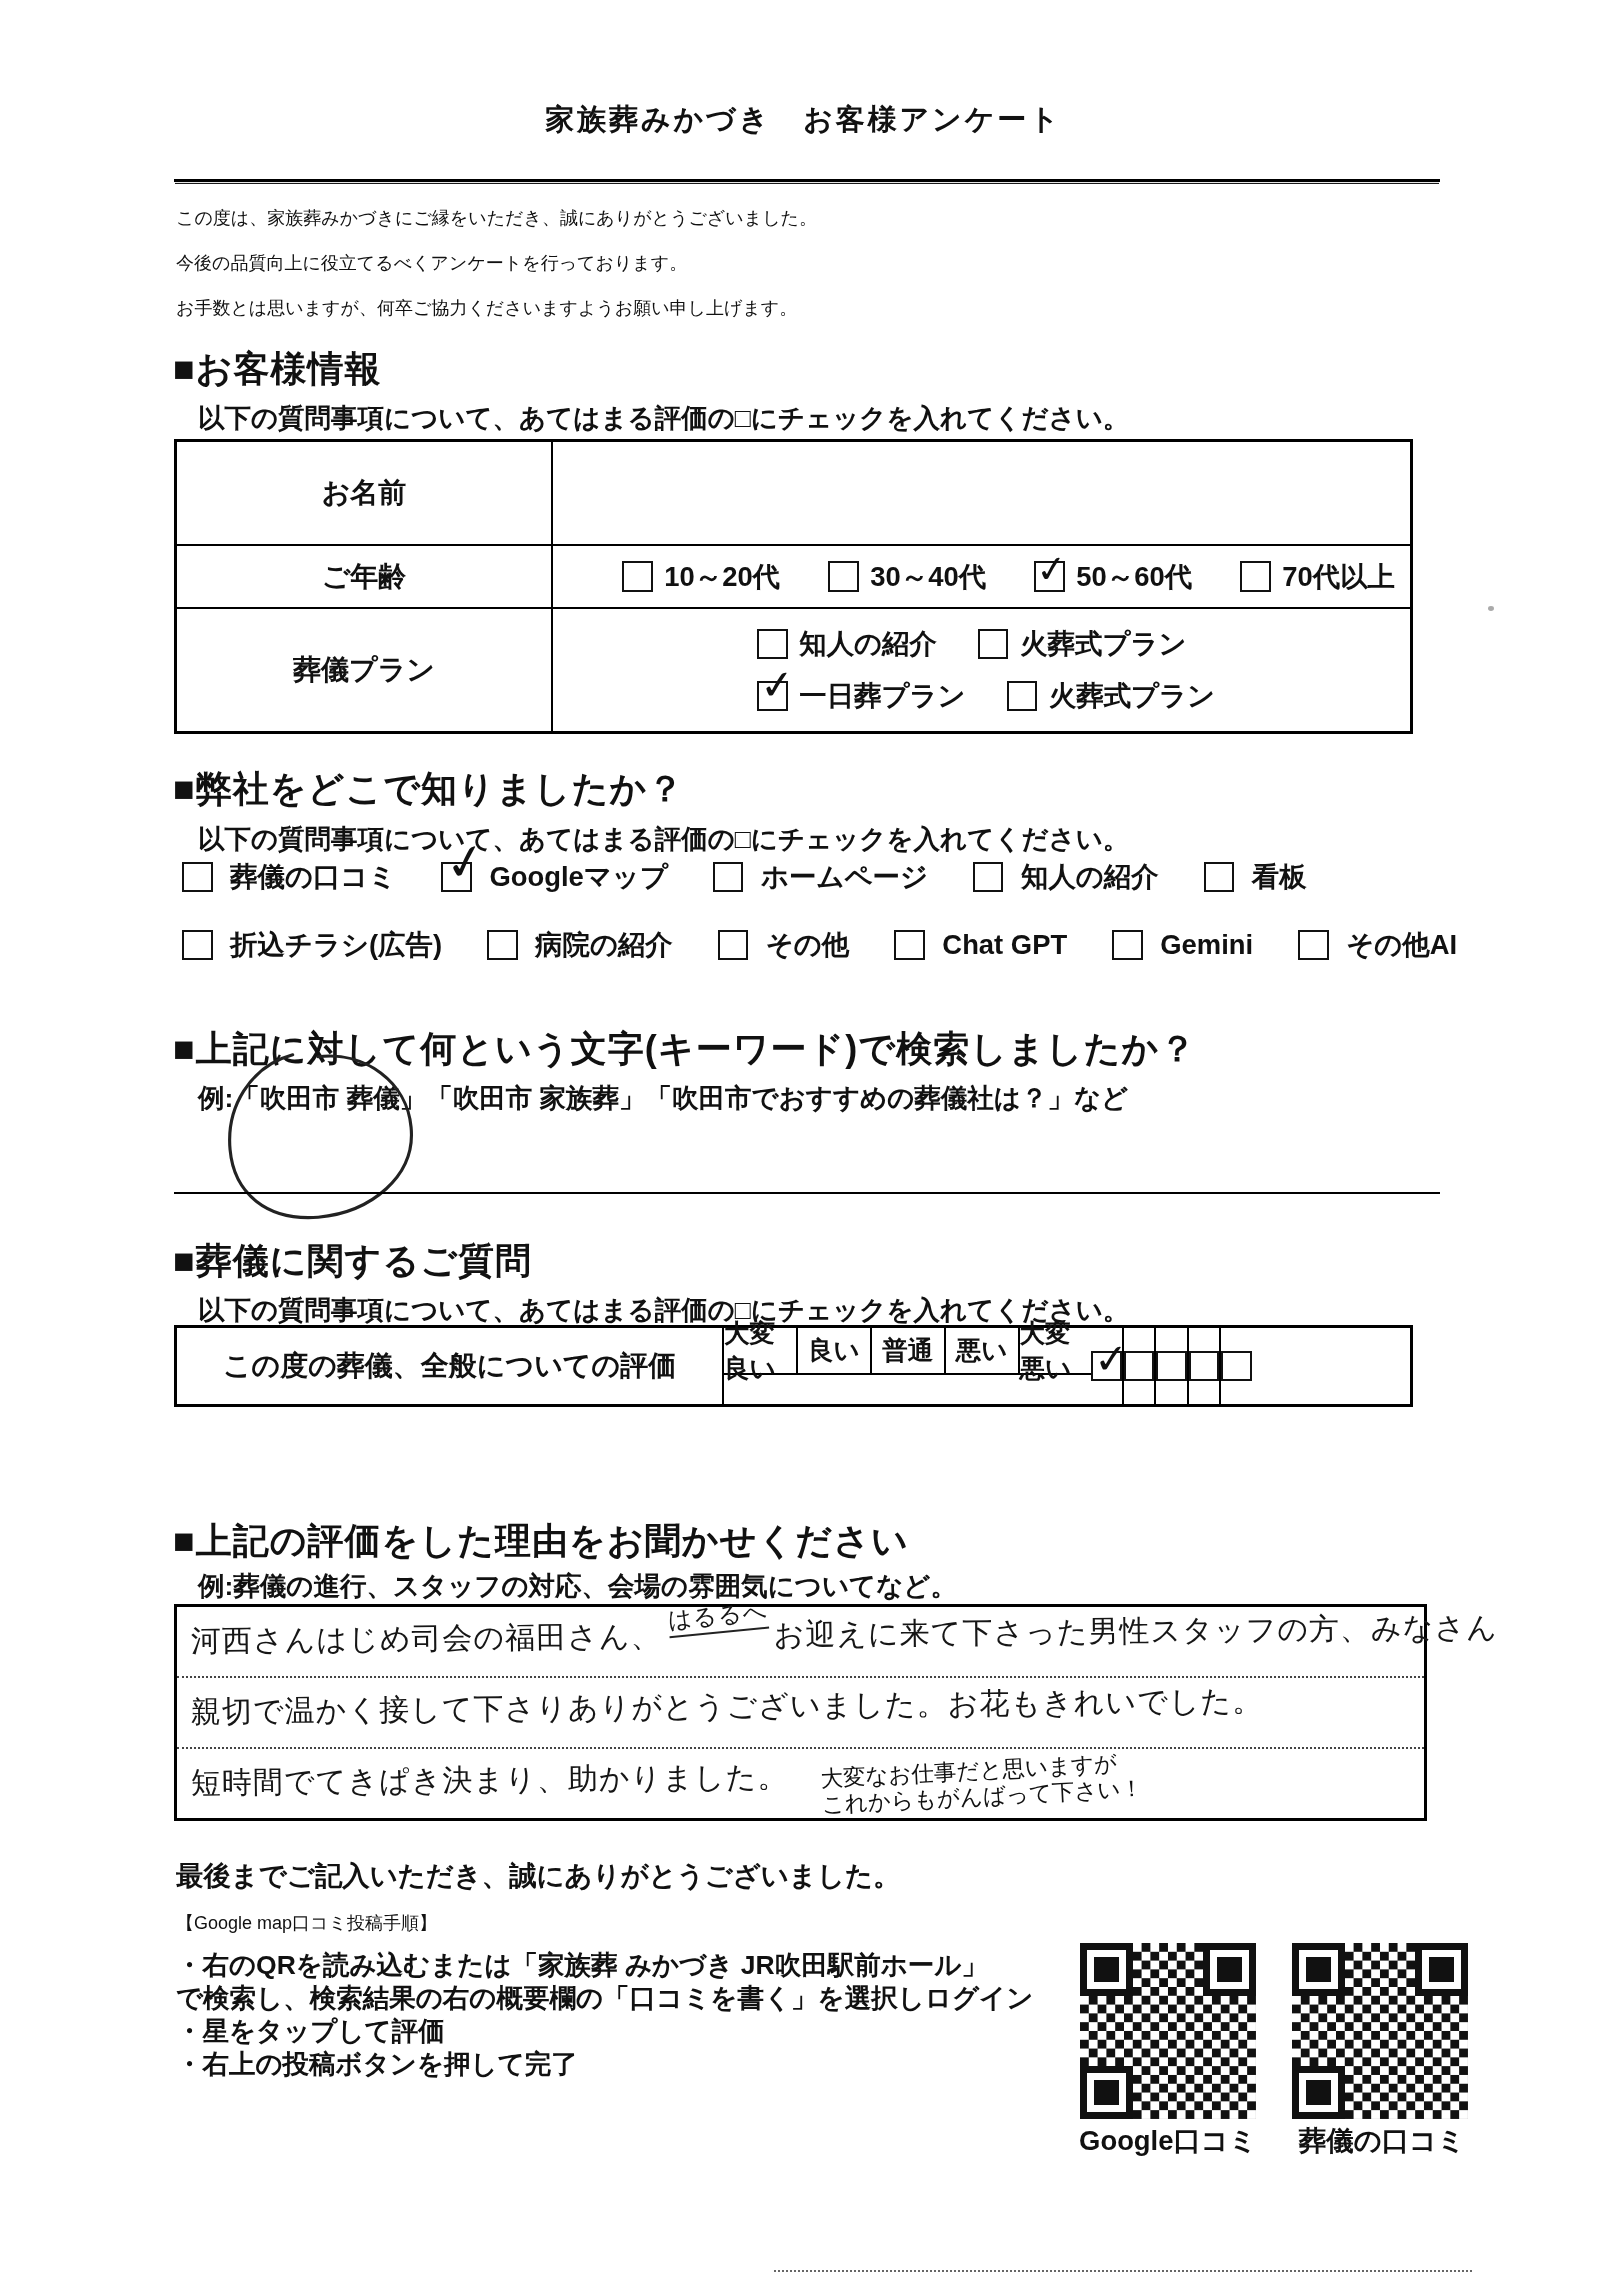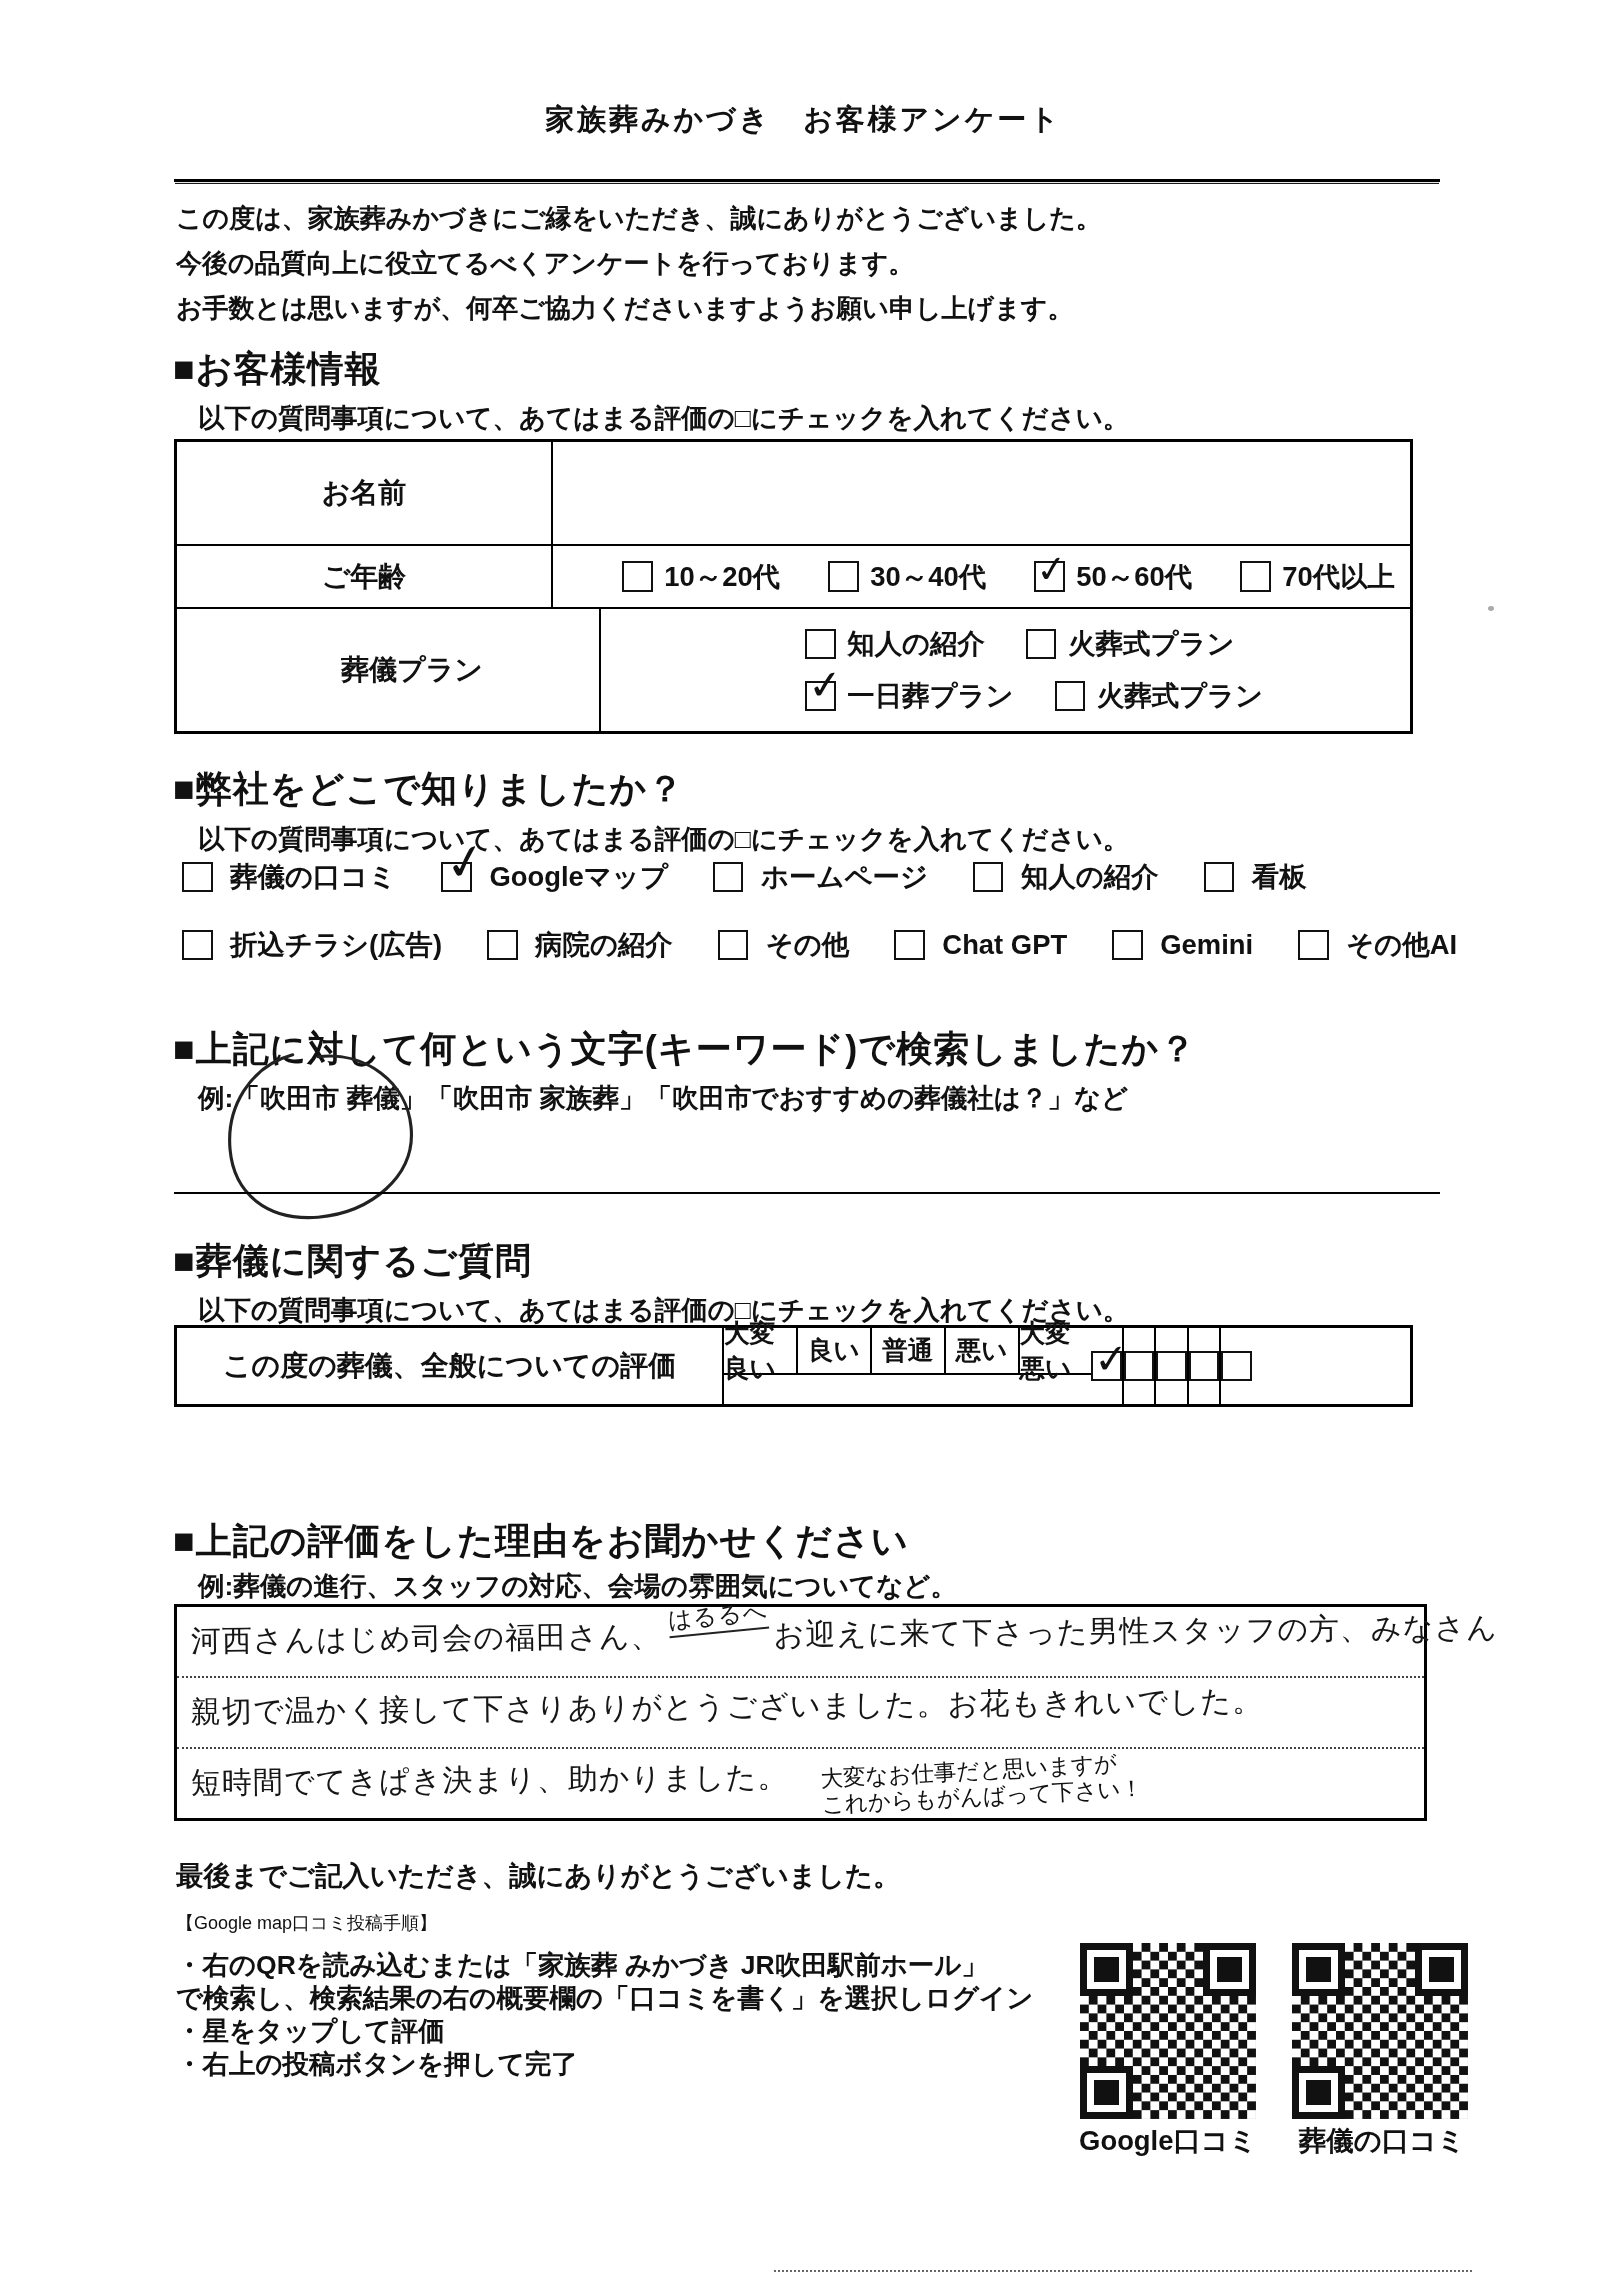--- a/index.html
+++ b/index.html
@@ -7,31 +7,31 @@
     position:relative;width:1621px;height:2291px;background:#ffffff;
     color:#111;font-family:"Liberation Sans",sans-serif;overflow:hidden;
     box-shadow:0 0 7.8px rgba(0,0,0,.25);
   }
   .abs{position:absolute;}
 
   .title{top:100px;left:176px;width:1255px;text-align:center;
     font-size:29px;font-weight:bold;letter-spacing:2.9px;}
   .rule-double{top:179px;left:174px;width:1266px;height:0;
     border-top:3.9px solid #000;box-shadow:0 2.9px 0 -1px #000;}
-  .intro{top:196px;left:176px;font-size:26px;font-weight:bold;line-height:45px;}
+  .intro{top:196px;left:176px;font-size:18px;font-weight:normal;line-height:45px;}
 
   .h-section{font-size:36px;font-weight:bold;letter-spacing:1px;}
   .h1{top:345px;left:173px;}
   .instr{font-size:26.5px;font-weight:bold;}
   .i1{top:400px;left:198px;}
 
   
   .t1{top:439px;left:174px;width:1233px;border:3.9px solid #000;}
   .t1row{display:flex;border-bottom:2.9px solid #000;}
-  .t1row:last-child{border-bottom:none;padding-left:48px;}
+  .t1row:last-child{border-bottom:none;}
   .t1label{width:374px;border-right:2.9px solid #000;display:flex;
     align-items:center;justify-content:center;font-size:28px;font-weight:bold;flex:0 0 auto;}
   .t1val{flex:1;display:flex;align-items:center;font-size:27.4px;font-weight:bold;}
   .r1{height:102px;} .r2{height:61px;} .r3{height:122px;}
   .r2 .t1val{padding-left:69px;gap:48px;}
   .r3 .t1val{flex-direction:column;align-items:flex-start;justify-content:center;
     padding-left:204px;gap:15.7px;}
   .optline{display:flex;gap:41px;}
 
   .opt{display:flex;align-items:center;gap:11.8px;white-space:nowrap;}

